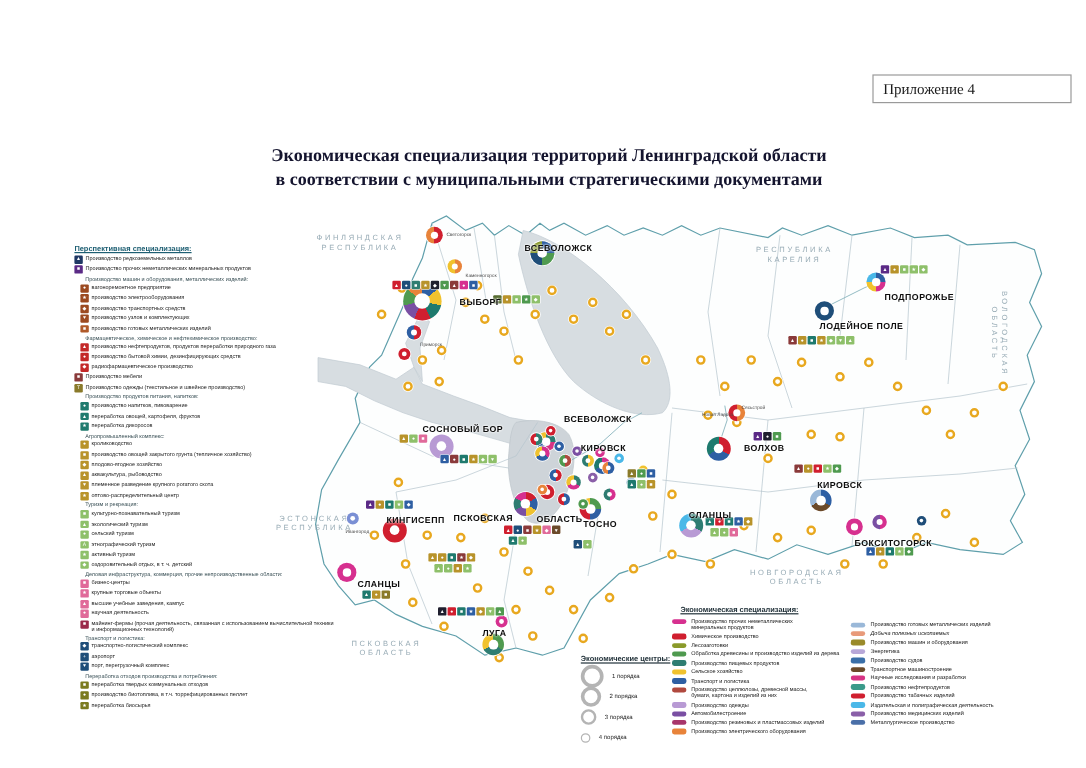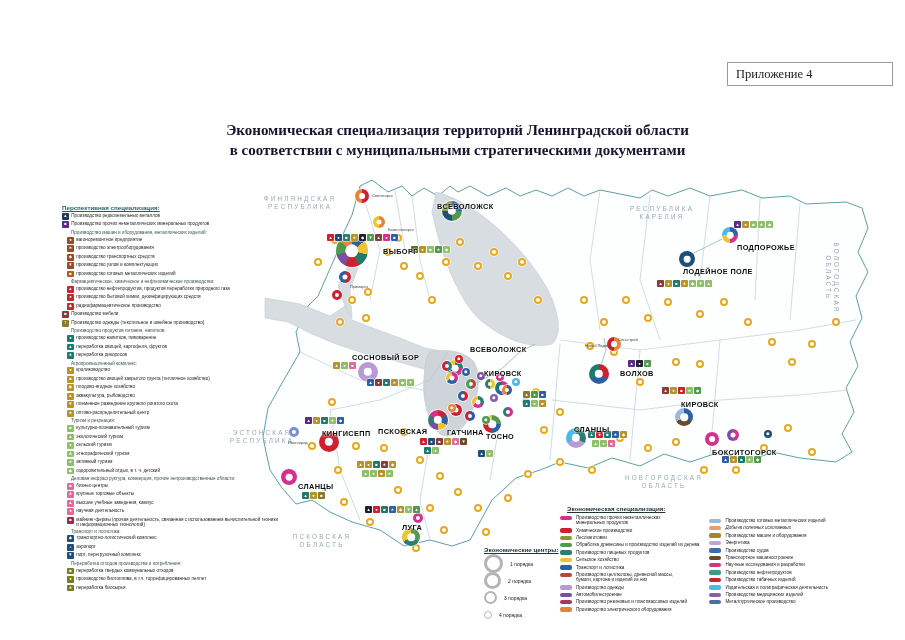--- a/index.html
+++ b/index.html
@@ -470,21 +470,21 @@
       <div class="city-label" style="left: 470px; top: 345px;">ВСЕВОЛОЖСК</div>
       <div class="city-label" style="left: 484px; top: 369px;">КИРОВСК</div>
       <div class="city-label" style="left: 620px; top: 369px;">ВОЛХОВ</div>
       <div class="city-label" style="left: 681px; top: 400px;">КИРОВСК</div>
       <div class="city-label" style="left: 574px; top: 425px;">СЛАНЦЫ</div>
       <div class="city-label" style="left: 712px; top: 448px;">БОКСИТОГОРСК</div>
       <div class="city-label" style="left: 683px; top: 267px;">ЛОДЕЙНОЕ ПОЛЕ</div>
       <div class="city-label" style="left: 737px; top: 243px;">ПОДПОРОЖЬЕ</div>
       <div class="city-label" style="left: 322px; top: 429px;">КИНГИСЕПП</div>
       <div class="city-label" style="left: 378px; top: 427px;">ПСКОВСКАЯ</div>
-      <div class="city-label" style="left: 447px; top: 428px;">ГАТЧИНА</div>
+      <div class="city-label" style="left: 447px; top: 428px;">ОБЛАСТЬ</div>
       <div class="city-label" style="left: 486px; top: 432px;">ТОСНО</div>
       <div class="city-label" style="left: 298px; top: 482px;">СЛАНЦЫ</div>
       <div class="city-label" style="left: 402px; top: 523px;">ЛУГА</div>
     </div>
 
   <div class="annex">
     <div>Приложение 4</div>
   </div>
 
   <div class="title">

